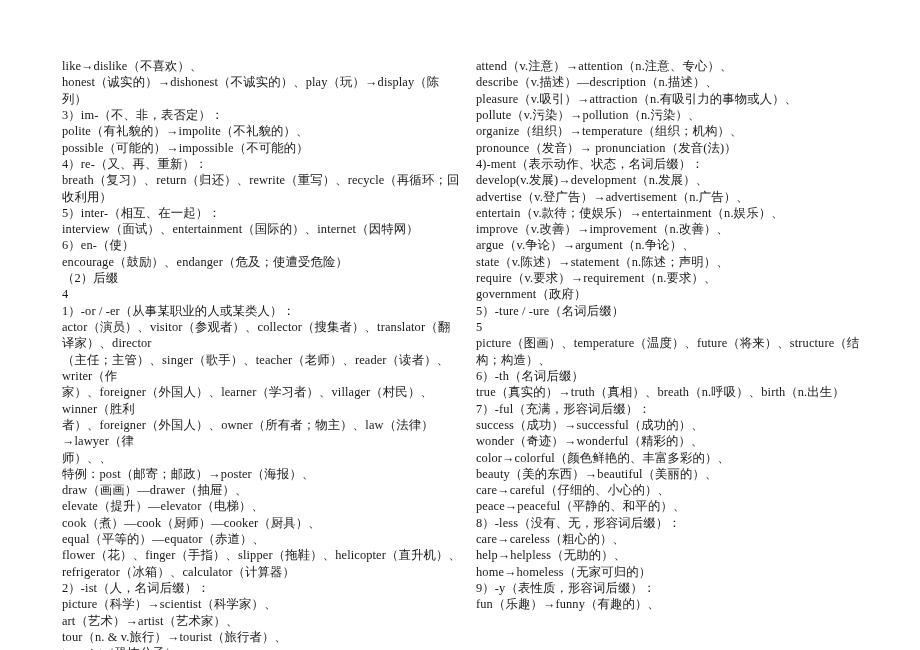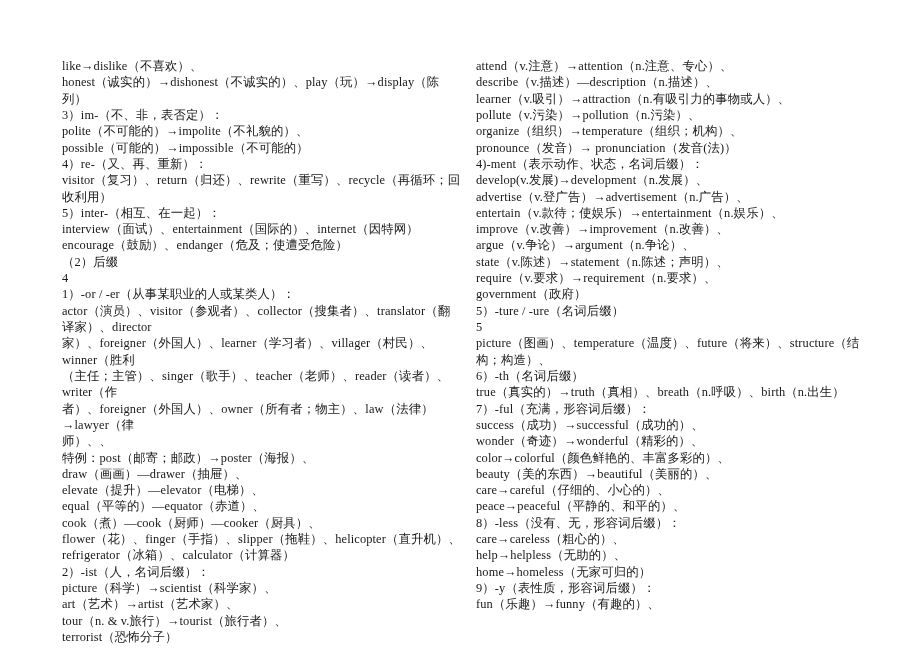--- a/index.html
+++ b/index.html
@@ -62,54 +62,55 @@
 </head>
 <body>
 
 <div class="page">
   <div class="columns">
 
     <div class="col col-left">
       <div class="line">like→dislike（不喜欢）、</div>
       <div class="line">honest（诚实的）→dishonest（不诚实的）、play（玩）→display（陈列）</div>
       <div class="line">3）im-（不、非，表否定）：</div>
-      <div class="line">polite（不可能的）→impolite（不礼貌的）、</div>
+      <div class="line">polite（有礼貌的）→impolite（不礼貌的）、</div>
       <div class="line">possible（可能的）→impossible（不可能的）</div>
       <div class="line">4）re-（又、再、重新）：</div>
-      <div class="line">visitor（复习）、return（归还）、rewrite（重写）、recycle（再循环；回收利用）</div>
+      <div class="line">breath（复习）、return（归还）、rewrite（重写）、recycle（再循环；回收利用）</div>
       <div class="line">5）inter-（相互、在一起）：</div>
       <div class="line">interview（面试）、entertainment（国际的）、internet（因特网）</div>
+      <div class="line">6）en-（使）</div>
       <div class="line">encourage（鼓励）、endanger（危及；使遭受危险）</div>
       <div class="line">（2）后缀</div>
       <div class="line pagenum">4</div>
       <div class="line">1）-or / -er（从事某职业的人或某类人）：</div>
       <div class="line">actor（演员）、visitor（参观者）、collector（搜集者）、translator（翻译家）、director</div>
+      <div class="line">（主任；主管）、singer（歌手）、teacher（老师）、reader（读者）、writer（作</div>
       <div class="line">家）、foreigner（外国人）、learner（学习者）、villager（村民）、winner（胜利</div>
-      <div class="line">（主任；主管）、singer（歌手）、teacher（老师）、reader（读者）、writer（作</div>
       <div class="line">者）、foreigner（外国人）、owner（所有者；物主）、law（法律）→lawyer（律</div>
       <div class="line">师）、、</div>
       <div class="line">特例：post（邮寄；邮政）→poster（海报）、</div>
       <div class="line">draw（画画）—drawer（抽屉）、</div>
       <div class="line">elevate（提升）—elevator（电梯）、</div>
+      <div class="line">cook（煮）—cook（厨师）—cooker（厨具）、</div>
       <div class="line">equal（平等的）—equator（赤道）、</div>
-      <div class="line">cook（煮）—cook（厨师）—cooker（厨具）、</div>
       <div class="line">flower（花）、finger（手指）、slipper（拖鞋）、helicopter（直升机）、</div>
       <div class="line">refrigerator（冰箱）、calculator（计算器）</div>
       <div class="line">2）-ist（人，名词后缀）：</div>
       <div class="line">picture（科学）→scientist（科学家）、</div>
       <div class="line">art（艺术）→artist（艺术家）、</div>
       <div class="line">tour（n. &amp; v.旅行）→tourist（旅行者）、</div>
       <div class="line">terrorist（恐怖分子）</div>
 
     </div>
 
     <div class="col col-right">
       <div class="line">attend（v.注意）→attention（n.注意、专心）、</div>
       <div class="line">describe（v.描述）—description（n.描述）、</div>
-      <div class="line">learner（v.吸引）→attraction（n.有吸引力的事物或人）、</div>
+      <div class="line">pleasure（v.吸引）→attraction（n.有吸引力的事物或人）、</div>
       <div class="line">pollute（v.污染）→pollution（n.污染）、</div>
       <div class="line">organize（组织）→temperature（组织；机构）、</div>
       <div class="line">pronounce（发音）→ pronunciation（发音(法)）</div>
       <div class="line">4)-ment（表示动作、状态，名词后缀）：</div>
       <div class="line">develop(v.发展)→development（n.发展）、</div>
       <div class="line">advertise（v.登广告）→advertisement（n.广告）、</div>
       <div class="line">entertain（v.款待；使娱乐）→entertainment（n.娱乐）、</div>
       <div class="line">improve（v.改善）→improvement（n.改善）、</div>
       <div class="line">argue（v.争论）→argument（n.争论）、</div>
       <div class="line">state（v.陈述）→statement（n.陈述；声明）、</div>

